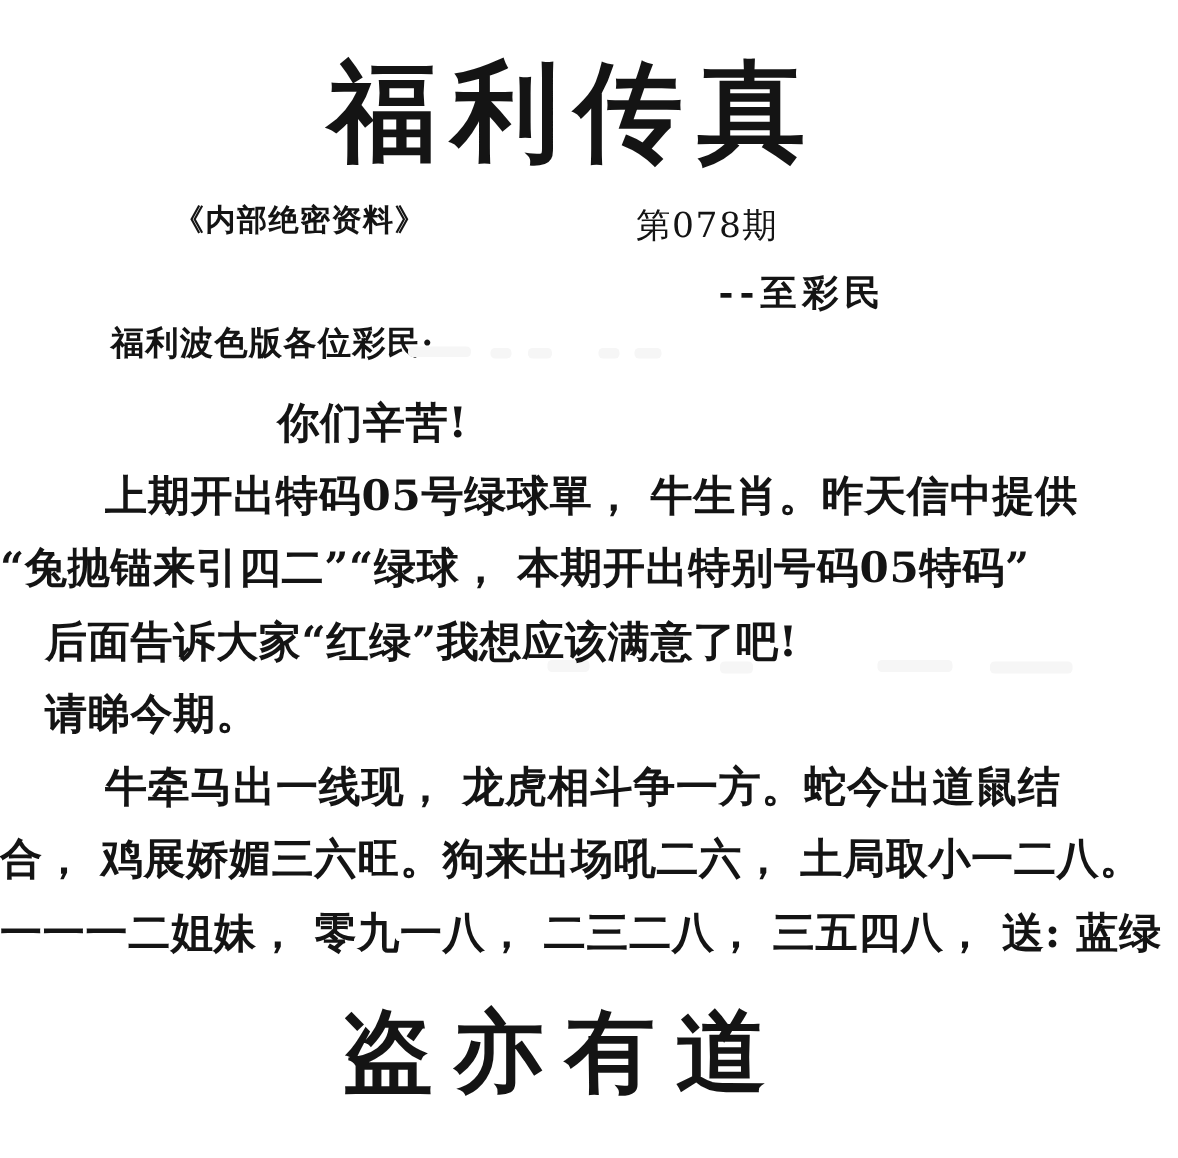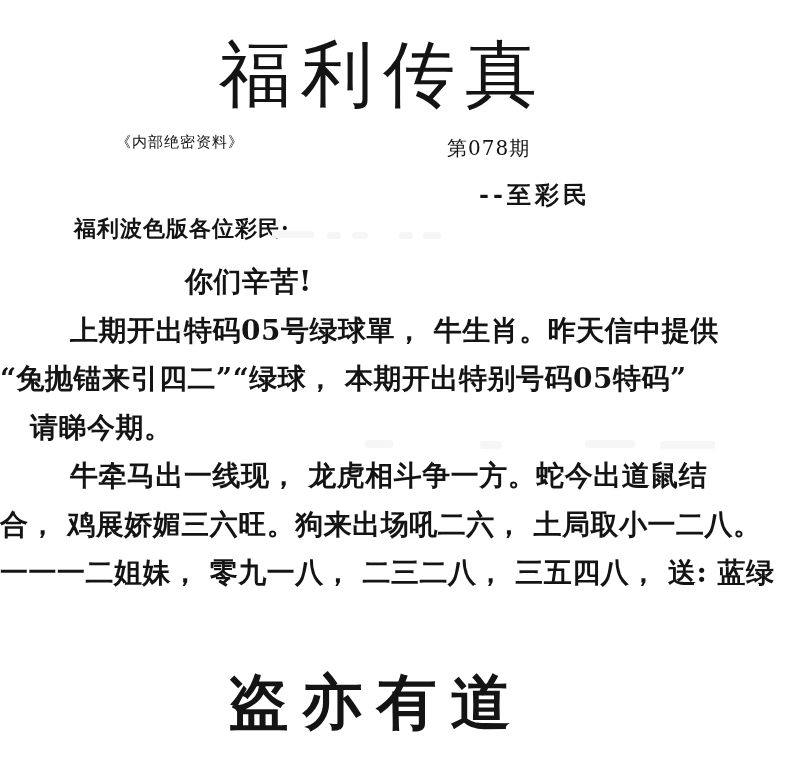--- a/index.html
+++ b/index.html
@@ -19,45 +19,45 @@
 
   
   .doc-title {
     position: absolute;
     top: 28px;
     left: 0;
     width: 766px;
     text-align: center;
     font-size: 72px;
     line-height: 92px;
-    font-weight: 400;
+    font-weight: 700;
     letter-spacing: 10px;
     white-space: nowrap;
   }
   .header-row {
     position: absolute;
     top: 133px;
     left: 0;
     width: 785px;
     height: 34px;
   }
   .source-label {
     position: absolute;
     left: 116px;
     top: 0;
-    font-size: 15px;
-    font-weight: 400;
+    font-size: 20px;
+    font-weight: 700;
     letter-spacing: 1px;
     white-space: nowrap;
   }
   .issue-number {
     position: absolute;
-    left: 447px;
+    left: 424px;
     top: 2px;
-    font-size: 20px;
+    font-size: 23px;
     font-weight: 400;
     letter-spacing: 1px;
     white-space: nowrap;
   }
   .dedication {
     position: absolute;
     top: 179px;
     left: 479px;
     font-size: 24px;
     font-weight: 700;
@@ -142,20 +142,21 @@
 
   <div class="smudge" style="left:365px; top:440px; width:28px; height:8px;"></div>
   <div class="smudge" style="left:480px; top:441px; width:22px; height:8px;"></div>
   <div class="smudge" style="left:585px; top:440px; width:50px; height:8px;"></div>
   <div class="smudge" style="left:660px; top:441px; width:55px; height:8px;"></div>
 
   <div class="body-text">
     <div class="body-line ml-greeting">你们辛苦!</div>
     <div class="body-line ml-indent">上期开出特码05号绿球單， 牛生肖。昨天信中提供</div>
     <div class="body-line ml-quote">“兔抛锚来引四二”“绿球， 本期开出特别号码05特码”</div>
+    <div class="body-line ml-flush">后面告诉大家“红绿”我想应该满意了吧!</div>
     <div class="body-line ml-flush">请睇今期。</div>
     <div class="body-line ml-indent">牛牵马出一线现， 龙虎相斗争一方。蛇今出道鼠结</div>
     <div class="body-line ml-wrap">合， 鸡展娇媚三六旺。狗来出场吼二六， 土局取小一二八。</div>
     <div class="body-line ml-numbers">一一一二姐妹， 零九一八， 二三二八， 三五四八， 送: 蓝绿</div>
   </div>
 
   <div class="footer-motto">盗亦有道</div>
 
 </div>
 

